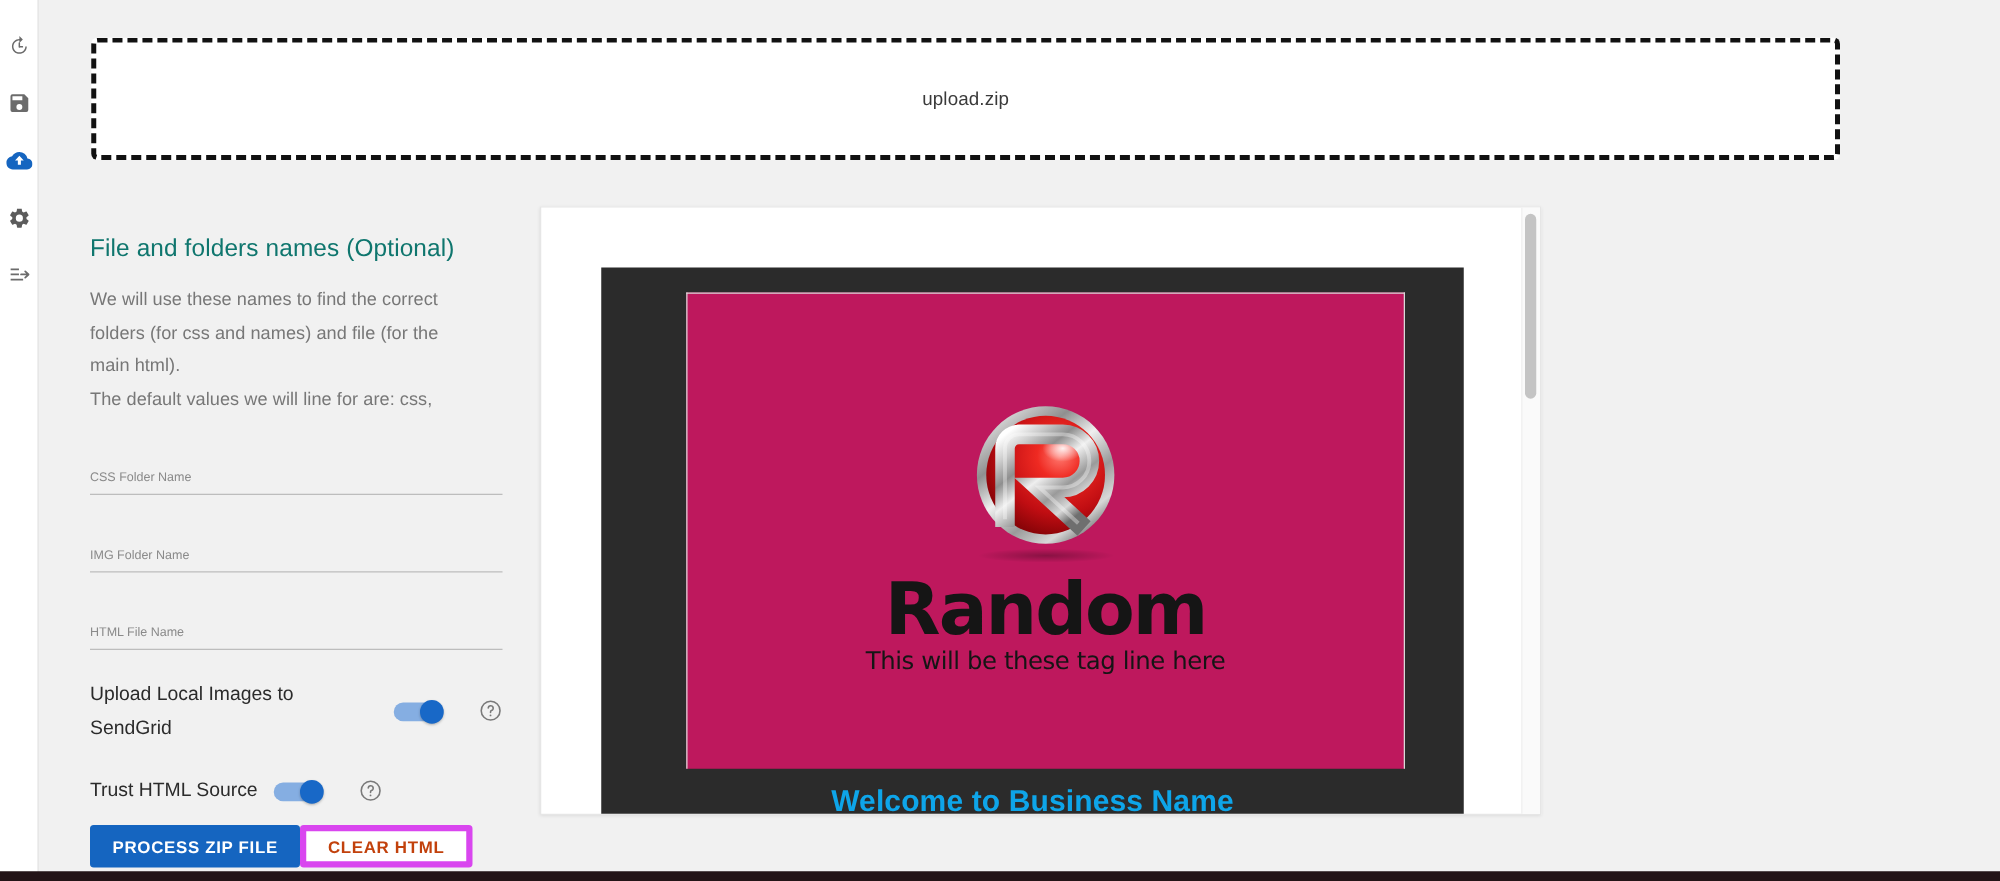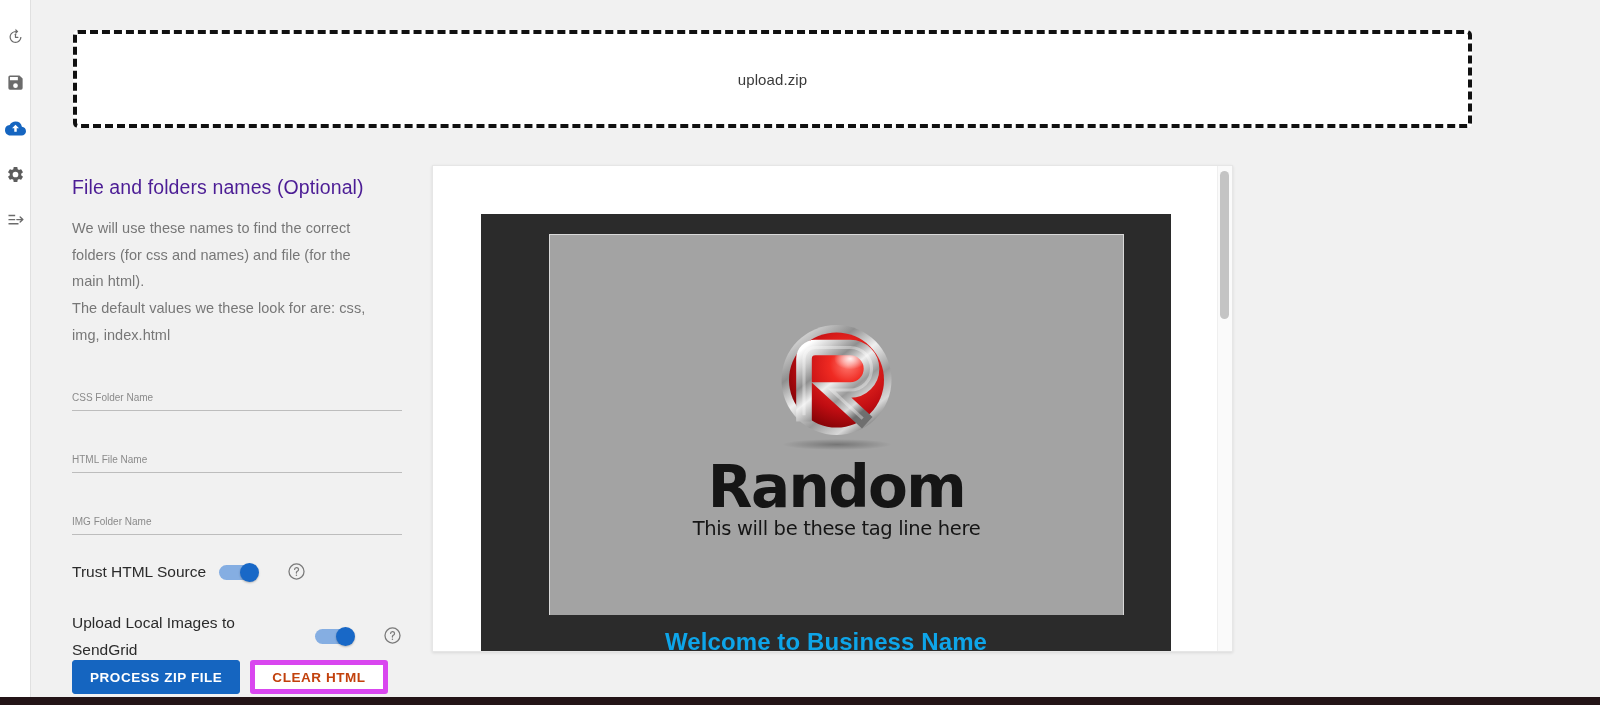--- a/index.html
+++ b/index.html
@@ -66,23 +66,23 @@
   }
 
   
   .form-col {
     position: absolute;
     left: 41px; top: 176px;
     width: 330px;
   }
   .form-title {
     font-size: 19.5px;
-    color: #4c1d95;
+    color: #0f766e;
     font-weight: 400;
-    margin: 0 0 16px 0;
+    margin: 12px 0 16px 0;
     letter-spacing: .1px;
   }
   .form-desc {
     font-size: 14.5px;
     line-height: 26.7px;
     color: #777777;
     margin: 0;
     letter-spacing: .05px;
   }
   .form-desc p { margin: 0; }
@@ -146,21 +146,20 @@
     flex: 0 0 auto;
     cursor: pointer;
   }
   .spacer { flex: 1 1 auto; }
 
   
   .actions {
     position: absolute;
     left: 41px; top: 660px;
     display: flex;
-    gap: 10px;
   }
   .btn {
     height: 34px;
     padding: 0 17px;
     border-radius: 3px;
     font-size: 13.5px;
     font-weight: 700;
     letter-spacing: .55px;
     font-family: "Liberation Sans", sans-serif;
     cursor: pointer;
@@ -206,21 +205,21 @@
 
   .email-stage {
     position: absolute;
     left: 48px; top: 48px;
     width: 690px;
     background: #2b2b2b;
     padding: 0;
   }
   .email-inner {
     margin: 20px 47px 0 68px;
-    background: #a3a3a3;
+    background: #be185d;
     height: 381px;
     position: relative;
     border: 1px solid #d9d9d9;
     border-bottom: 0;
   }
   .email-heading {
     color: #0ea5e9;
     font-size: 24px;
     font-weight: 700;
     text-align: center;
@@ -330,55 +329,54 @@
     </div>
 
     <div class="form-col">
 
       <h2 class="form-title">File and folders names (Optional)</h2>
 
       <div class="form-desc">
         <p>We will use these names to find the correct</p>
         <p>folders (for css and names) and file (for the</p>
         <p>main html).</p>
-        <p>The default values we these look for are: css,</p>
-        <p>img, index.html</p>
+        <p>The default values we will line for are: css,</p>
       </div>
 
       <div class="field">
         <input type="text" placeholder="CSS Folder Name" style="">
       </div>
 
       <div class="field">
+        <input type="text" placeholder="IMG Folder Name" style="">
+      </div>
+
+      <div class="field">
         <input type="text" placeholder="HTML File Name" style="">
       </div>
 
-      <div class="field">
-        <input type="text" placeholder="IMG Folder Name" style="">
-      </div>
-
       <div class="toggle-row">
-        <span class="toggle-label">Trust HTML Source</span>
-        <div class="toggle" style="margin-left:13px">
+        <span class="toggle-label">Upload Local Images to SendGrid</span>
+        <span class="spacer"></span>
+        <div class="toggle">
           <span class="track"></span>
           <span class="knob"></span>
         </div>
         <span class="help-icon" style="margin-left:24px">
           <svg width="19" height="19" viewBox="0 0 24 24" fill="none" stroke="#7a7a7a" stroke-width="1.6">
             <circle cx="12" cy="12" r="9.5"></circle>
             <path d="M9.6 9.3a2.5 2.5 0 1 1 3.2 2.6c-.6.25-.9.7-.9 1.5v.5" stroke-linecap="round"></path>
             <circle cx="11.9" cy="16.8" r=".95" fill="#7a7a7a" stroke="none"></circle>
           </svg>
         </span>
       </div>
 
       <div class="toggle-row">
-        <span class="toggle-label">Upload Local Images to SendGrid</span>
-        <span class="spacer"></span>
-        <div class="toggle">
+        <span class="toggle-label">Trust HTML Source</span>
+        <div class="toggle" style="margin-left:13px">
           <span class="track"></span>
           <span class="knob"></span>
         </div>
         <span class="help-icon" style="margin-left:24px">
           <svg width="19" height="19" viewBox="0 0 24 24" fill="none" stroke="#7a7a7a" stroke-width="1.6">
             <circle cx="12" cy="12" r="9.5"></circle>
             <path d="M9.6 9.3a2.5 2.5 0 1 1 3.2 2.6c-.6.25-.9.7-.9 1.5v.5" stroke-linecap="round"></path>
             <circle cx="11.9" cy="16.8" r=".95" fill="#7a7a7a" stroke="none"></circle>
           </svg>
         </span>

